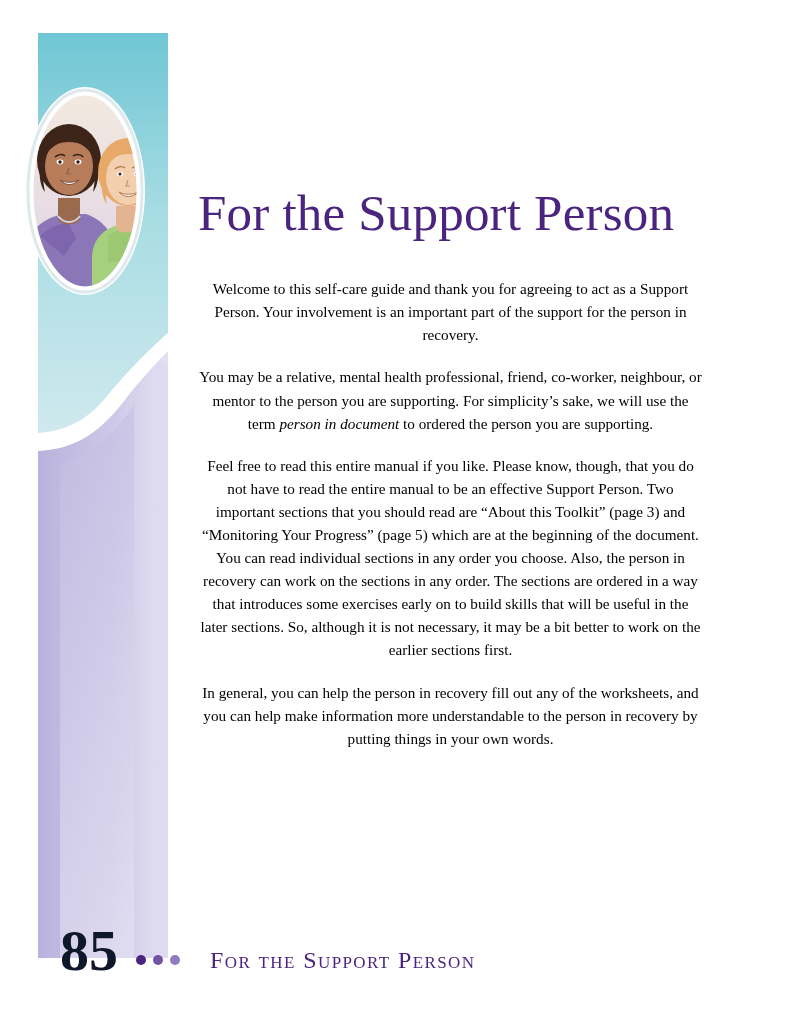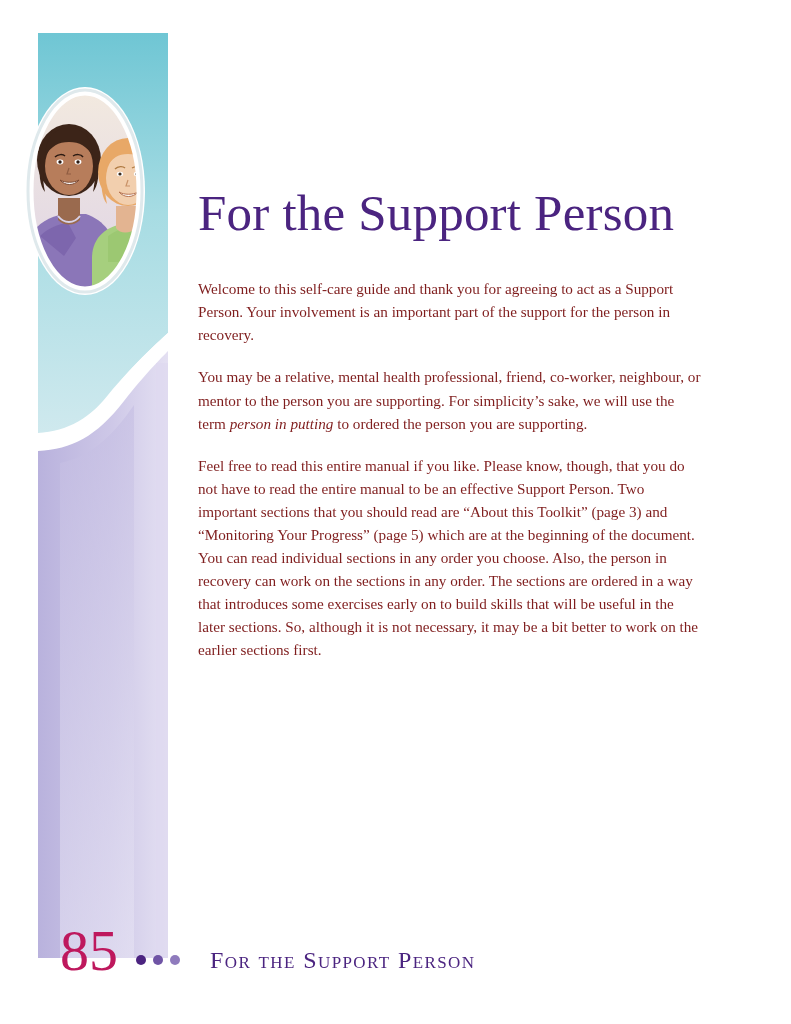--- a/index.html
+++ b/index.html
@@ -56,42 +56,43 @@
     line-height: 1.18;
     color: #4b2480;
     font-weight: normal;
     margin: 0 0 34px 0;
     letter-spacing: 0.2px;
   }
   .body-par {
     font-family: "Liberation Serif", serif;
     font-size: 15.2px;
     line-height: 1.52;
-    color: #7f1d1d;
+    color: #000000;
     margin: 0 0 19px 0;
-    text-align: left;
+    text-align: center;
   }
   .body-par em { font-style: italic; }
 
   
   .footer {
     position: absolute;
     left: 60px;
     bottom: 42px;
     width: 690px;
     height: 58px;
   }
   .footer-number {
     position: absolute;
     left: 0;
     bottom: 2px;
     font-family: "Liberation Serif", serif;
     font-size: 58px;
-    color: #be185d;
+    color: #0f172a;
     line-height: 1;
+    font-weight: bold;
   }
   .footer-dots {
     position: absolute;
     left: 76px;
     bottom: 17px;
     display: flex;
     gap: 7px;
     align-items: center;
   }
   .footer-dots i {
@@ -221,25 +222,26 @@
       <ellipse cx="61" cy="105" rx="54" ry="98" fill="none" stroke="#ffffff" stroke-width="5"></ellipse>
       <ellipse cx="61" cy="105" rx="57" ry="101" fill="none" stroke="#dfe9ec" stroke-width="3"></ellipse>
     </svg>
   </div>
 
   <div class="content">
     <h1 class="page-title">For the Support Person</h1>
 
     <p class="body-par">Welcome to this self-care guide and thank you for agreeing to act as a Support Person. Your involvement is an important part of the support for the person in recovery.</p>
 
-    <p class="body-par"><span>You may be a relative, mental health professional, friend, co-worker, neighbour, or mentor to the person you are supporting. For simplicity’s sake, we will use the term </span><em>person in putting</em><span> to ordered the person you are supporting.</span></p>
+    <p class="body-par"><span>You may be a relative, mental health professional, friend, co-worker, neighbour, or mentor to the person you are supporting. For simplicity’s sake, we will use the term </span><em>person in document</em><span> to ordered the person you are supporting.</span></p>
 
     <p class="body-par">Feel free to read this entire manual if you like. Please know, though, that you do not have to read the entire manual to be an effective Support Person. Two important sections that you should read are “About this Toolkit” (page 3) and “Monitoring Your Progress” (page 5) which are at the beginning of the document. You can read individual sections in any order you choose. Also, the person in recovery can work on the sections in any order. The sections are ordered in a way that introduces some exercises early on to build skills that will be useful in the later sections. So, although it is not necessary, it may be a bit better to work on the earlier sections first.</p>
 
 
+    <p class="body-par">In general, you can help the person in recovery fill out any of the worksheets, and you can help make information more understandable to the person in recovery by putting things in your own words.</p>
   </div>
 
   <div class="footer">
     <div class="footer-number">85</div>
     <div class="footer-dots">
       <i></i>
       <i></i>
       <i></i>
     </div>
     <div class="footer-title">For the Support Person</div>

